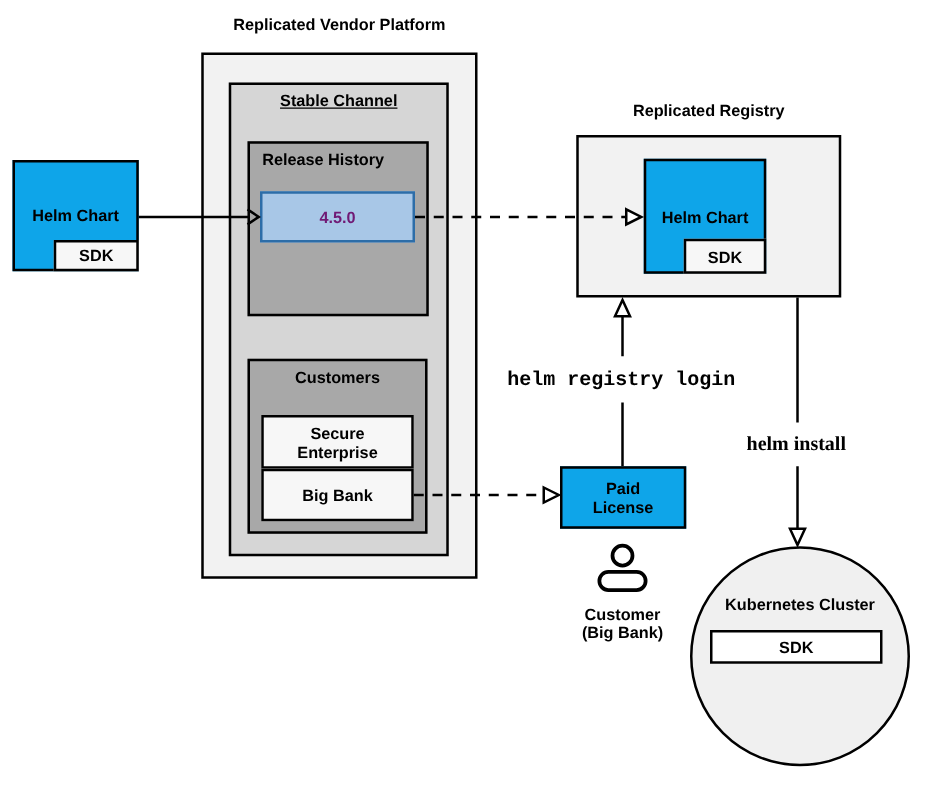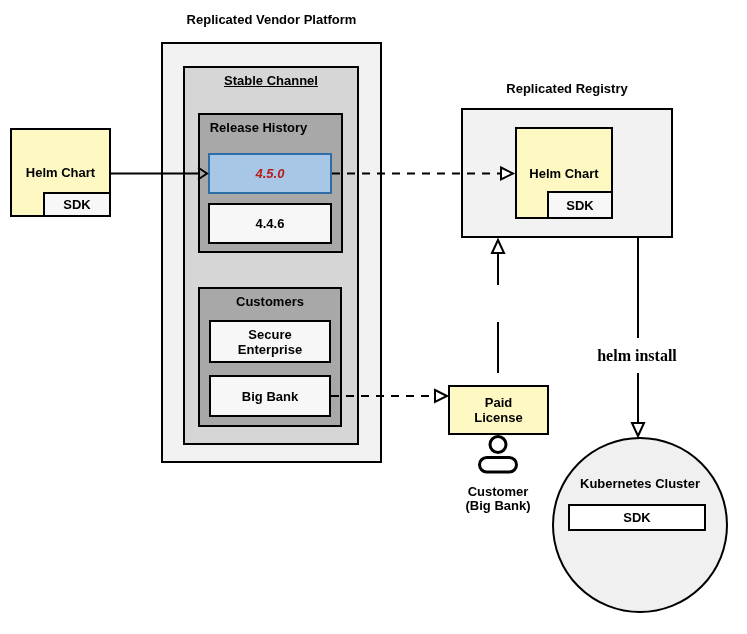--- a/index.html
+++ b/index.html
@@ -12,25 +12,25 @@
     position:absolute;text-align:center;font-weight:bold;font-size:13px;color:#000;
     line-height:15px;
   }
   .center-lbl{
     display:flex;align-items:center;justify-content:center;text-align:center;
     font-weight:bold;font-size:13px;color:#000;line-height:15px;
   }
   .panel-light{background:#f2f2f2;}
   .panel-mid{background:#d6d6d6;}
   .panel-dark{background:#a8a8a8;}
-  .box-gray{background:#fef9c3;}
+  .box-gray{background:#0ea5e9;}
   .box-white{background:#f7f7f7;}
   .box-pure-white{background:#ffffff;}
   .box-blue{background:#a8c7e7;border-color:#2d6da8;}
-  .blue-text{color:#b91c1c;font-style:italic;}
+  .blue-text{color:#701a75;}
   .circle{border-radius:50%;background:#f0f0f0;}
   .cmd{
     position:absolute;text-align:center;font-family:"Liberation Mono",monospace;
     font-weight:bold;font-size:16px;color:#000;line-height:18px;white-space:nowrap;
   }
   svg.overlay{position:absolute;left:0;top:0;pointer-events:none;}
 </style>
 </head>
 <body>
 
@@ -41,42 +41,42 @@
   <div class="box panel-light" style="left:161px;top:42px;width:221px;height:421px;"></div>
 
   <div class="box panel-mid" style="left:183px;top:66px;width:176px;height:379px;"></div>
   <div class="lbl" style="left:183px;top:73px;width:176px;text-decoration:underline;">Stable Channel</div>
 
   <div class="box panel-dark" style="left:198px;top:113px;width:145px;height:140px;"></div>
   <div class="lbl" style="left:186px;top:120px;width:145px;">Release History</div>
 
   <div class="box box-blue center-lbl blue-text" style="left:208px;top:153px;width:124px;height:41px;">4.5.0</div>
 
-  <div class="box box-white center-lbl" style="left:208px;top:203px;width:124px;height:41px;">4.4.6</div>
 
   <div class="box panel-dark" style="left:198px;top:287px;width:144px;height:140px;"></div>
   <div class="lbl" style="left:198px;top:294px;width:144px;">Customers</div>
 
-  <div class="box box-white center-lbl" style="left:209px;top:320px;width:122px;height:43px;">
+  <div class="box box-white center-lbl" style="left:209px;top:332px;width:122px;height:43px;">
     <span style="width:80px;">Secure Enterprise</span>
   </div>
 
   <div class="box box-white center-lbl" style="left:209px;top:375px;width:122px;height:42px;">Big Bank</div>
 
   <div class="box box-gray center-lbl" style="left:10px;top:128px;width:101px;height:89px;">Helm Chart</div>
   <div class="box box-white center-lbl" style="left:43px;top:192px;width:68px;height:25px;">SDK</div>
 
   <div class="lbl" style="left:461px;top:81px;width:212px;">Replicated Registry</div>
   <div class="box panel-light" style="left:461px;top:108px;width:212px;height:130px;"></div>
   <div class="box box-gray center-lbl" style="left:515px;top:127px;width:98px;height:92px;">Helm Chart</div>
   <div class="box box-white center-lbl" style="left:547px;top:191px;width:66px;height:28px;">SDK</div>
 
+  <div class="cmd" style="left:397px;top:295px;width:200px;">helm registry login</div>
   <div class="cmd" style="left:537px;top:347px;width:200px;font-family:Liberation Serif, serif;">helm install</div>
 
-  <div class="box box-gray center-lbl" style="left:448px;top:373px;width:101px;height:50px;margin-top:12px;">
+  <div class="box box-gray center-lbl" style="left:448px;top:373px;width:101px;height:50px;">
     <span style="width:60px;">Paid License</span>
   </div>
 
   <svg class="overlay" style="left:475px;top:430px;" width="46" height="48" viewBox="0 0 46 48">
     <circle cx="23" cy="14.5" r="8" fill="#ffffff" stroke="#000" stroke-width="3"></circle>
     <rect x="4.5" y="27.5" width="37" height="14.5" rx="7.2" fill="#ffffff" stroke="#000" stroke-width="3"></rect>
   </svg>
   <div class="lbl" style="left:448px;top:485px;width:100px;line-height:14px;">
     <span>Customer</span><br>
     <span>(Big Bank)</span>

